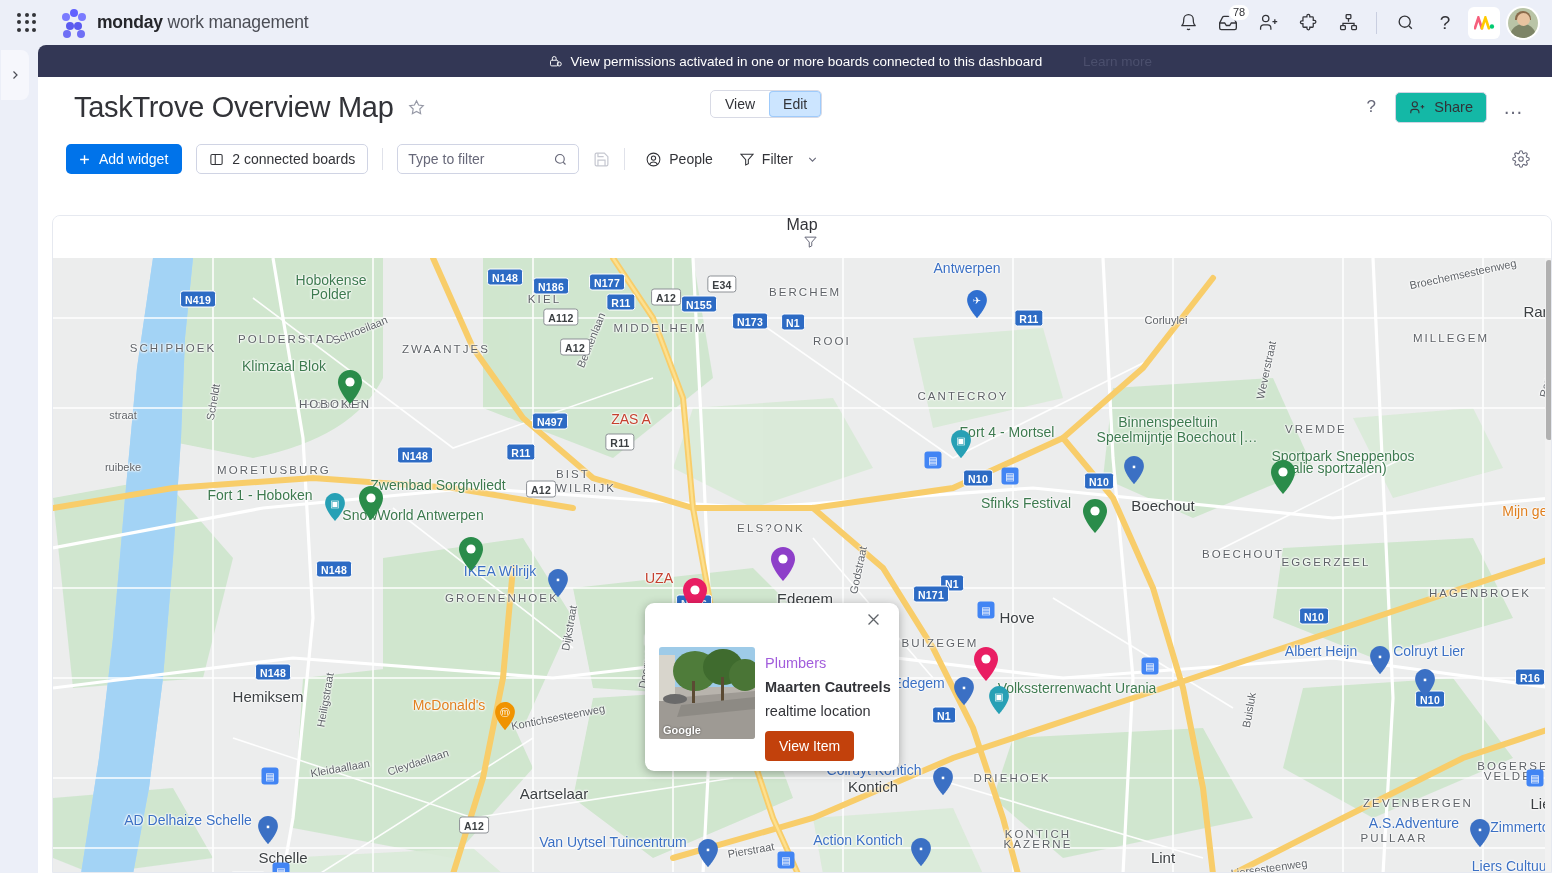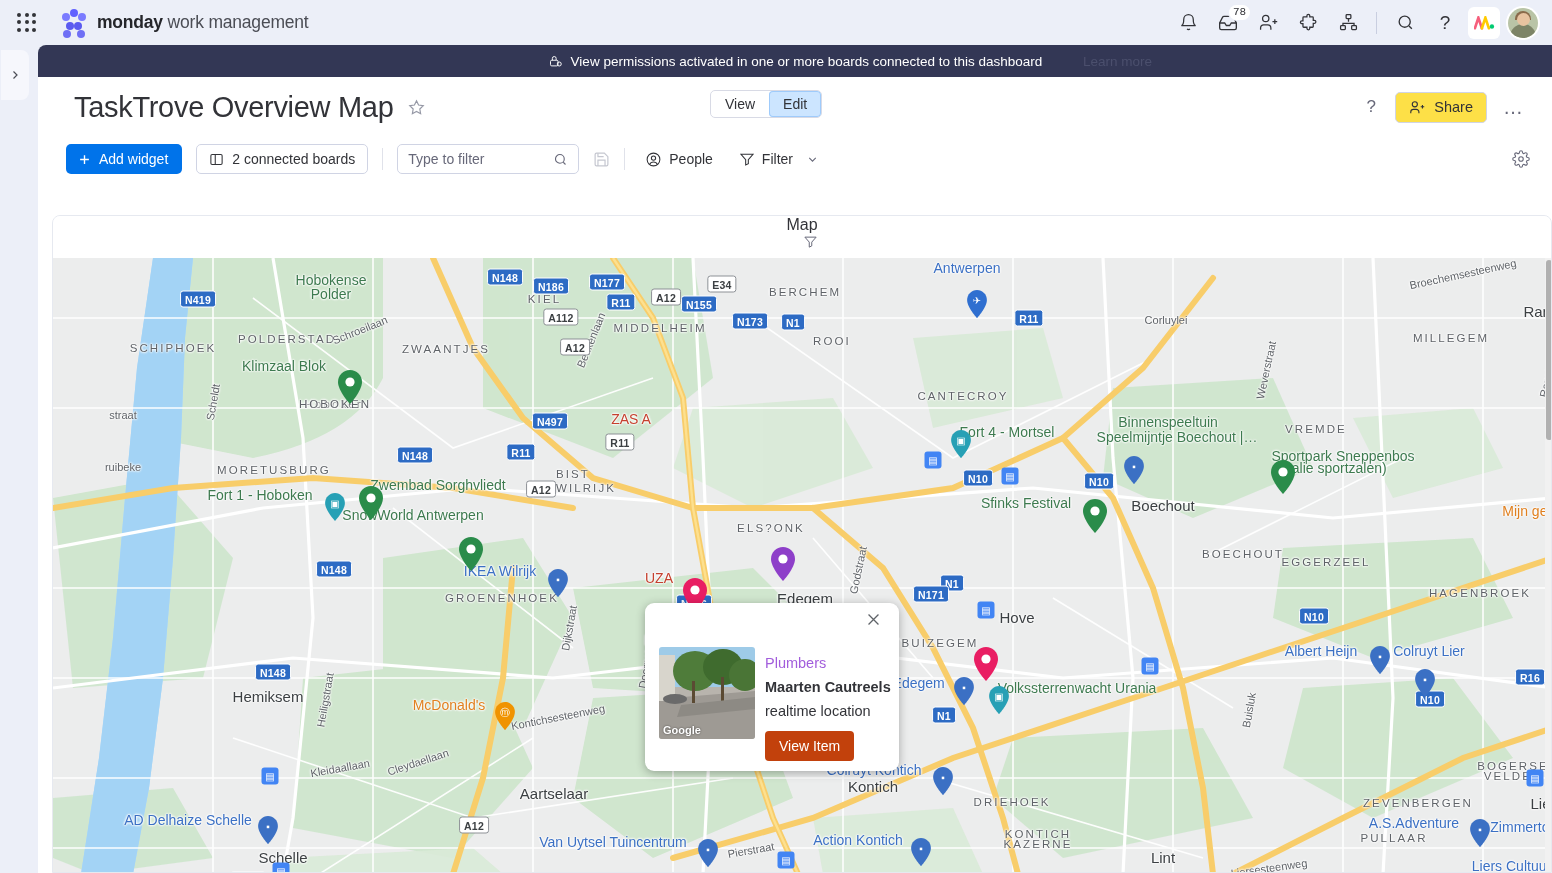--- a/index.html
+++ b/index.html
@@ -33,21 +33,21 @@
   .brand-text { font-size:17.5px; letter-spacing:-0.2px; }
   .brand-text b { font-weight:700; color:#25262b; }
   .brand-text span { font-weight:400; color:#4b4d55; }
 
   .topright { margin-left:auto; display:flex; align-items:center; gap:6px; }
   .ticon { width:34px; height:34px; border-radius:6px; display:flex; align-items:center;
     justify-content:center; cursor:pointer; position:relative; color:#333; }
   .badge {
     position:absolute; top:-1px; left:18px; background:#fff; color:#323338;
     font-size:11px; line-height:1; padding:2px 4px; border-radius:9px; font-weight:500;
-    min-width:19px; text-align:center; box-shadow:0 0 0 1px #eceff8;font-family:Liberation Mono, monospace;
+    min-width:19px; text-align:center; box-shadow:0 0 0 1px #eceff8;
   }
   .vdiv { width:1px; height:22px; background:#c9cee0; margin:0 5px; }
   .mbox { width:32px; height:32px; background:#fff; border-radius:6px; display:flex;
     align-items:center; justify-content:center; cursor:pointer; }
   .mbox svg { display:block; }
   .avatar {
     width:30px; height:30px; border-radius:50%; margin-left:2px; cursor:pointer;
     background:#b9c4a6; position:relative; overflow:hidden;
     box-shadow:0 0 0 2px #fff;
   }
@@ -92,21 +92,21 @@
     position:absolute; left:672px; top:13px; display:flex;
     border:1px solid #d8dae5; border-radius:5px; overflow:hidden; background:#fff;
   }
   .viewedit div { padding:5px 14px; font-size:14px; color:#323338; cursor:pointer; }
   .viewedit div.active { background:#cce5ff; color:#323338; box-shadow:inset 0 0 0 1px #9fcbfb; border-radius:4px;}
   .titleright { margin-left:auto; display:flex; align-items:center; gap:10px; }
   .qmark { width:28px;height:28px;display:flex;align-items:center;justify-content:center;
     color:#676879; cursor:pointer; font-size:17px;}
   .sharebtn {
     display:flex; gap:8px; border:1px solid #d0d4e4; border-radius:5px;
-    padding:6px 13px; font-size:14.5px; color:#323338; cursor:pointer; background:#fde047;
+    padding:6px 13px; font-size:14.5px; color:#323338; cursor:pointer; background:#14b8a6;
   }
   .dots { color:#676879; cursor:pointer; font-size:20px; letter-spacing:1px;
     padding:0 6px; line-height:10px;}
 
   
   .toolbar { height:44px; display:flex; align-items:center; padding:0 22px 0 28px; gap:14px; }
   .addwidget {
     background:#0073ea; color:#fff; border:none; border-radius:5px; height:30px;
     display:flex; align-items:center; gap:7px; padding:0 14px 0 11px; font-size:14px;
     cursor:pointer; font-family:inherit;
@@ -523,21 +523,21 @@
             <div class="mlabel lbl-area" style="left: 449px; top: 340px;">GROENENHOEK</div>
             <div class="mlabel lbl-area" style="left: 520px; top: 216px;">BIST</div>
             <div class="mlabel lbl-area" style="left: 910px; top: 138px;">CANTECROY</div>
             <div class="mlabel lbl-area" style="left: 1398px; top: 80px;">MILLEGEM</div>
             <div class="mlabel lbl-area" style="left: 1263px; top: 171px;">VREMDE</div>
             <div class="mlabel lbl-area" style="left: 1190px; top: 296px;">BOECHOUT</div>
             <div class="mlabel lbl-area" style="left: 1273px; top: 304px;">EGGERZEEL</div>
             <div class="mlabel lbl-area" style="left: 1427px; top: 335px;">HAGENBROEK</div>
             <div class="mlabel lbl-area" style="left: 718px; top: 270px;">ELS?ONK</div>
             <div class="mlabel lbl-area" style="left: 887px; top: 385px;">BUIZEGEM</div>
-            <div class="mlabel lbl-area" style="left: 959px; top: 544px;">DRIEHOEK</div>
+            <div class="mlabel lbl-area" style="left: 959px; top: 520px;">DRIEHOEK</div>
             <div class="mlabel lbl-area" style="left: 985px; top: 576px;">KONTICH</div>
             <div class="mlabel lbl-area" style="left: 985px; top: 586px;">KAZERNE</div>
             <div class="mlabel lbl-area" style="left: 1460px; top: 508px;">BOGERSE</div>
             <div class="mlabel lbl-area" style="left: 1460px; top: 518px;">VELDEN</div>
             <div class="mlabel lbl-area" style="left: 1365px; top: 545px;">ZEVENBERGEN</div>
             <div class="mlabel lbl-area" style="left: 1341px; top: 580px;">PULLAAR</div>
             <div class="mlabel lbl-park" style="left: 278px; top: 22px;">Hobokense</div>
             <div class="mlabel lbl-park" style="left: 278px; top: 36px;">Polder</div>
             <div class="mlabel lbl-poig" style="left: 231px; top: 108px;">Klimzaal Blok</div>
             <div class="mlabel lbl-poig" style="left: 207px; top: 237px;">Fort 1 - Hoboken</div>

